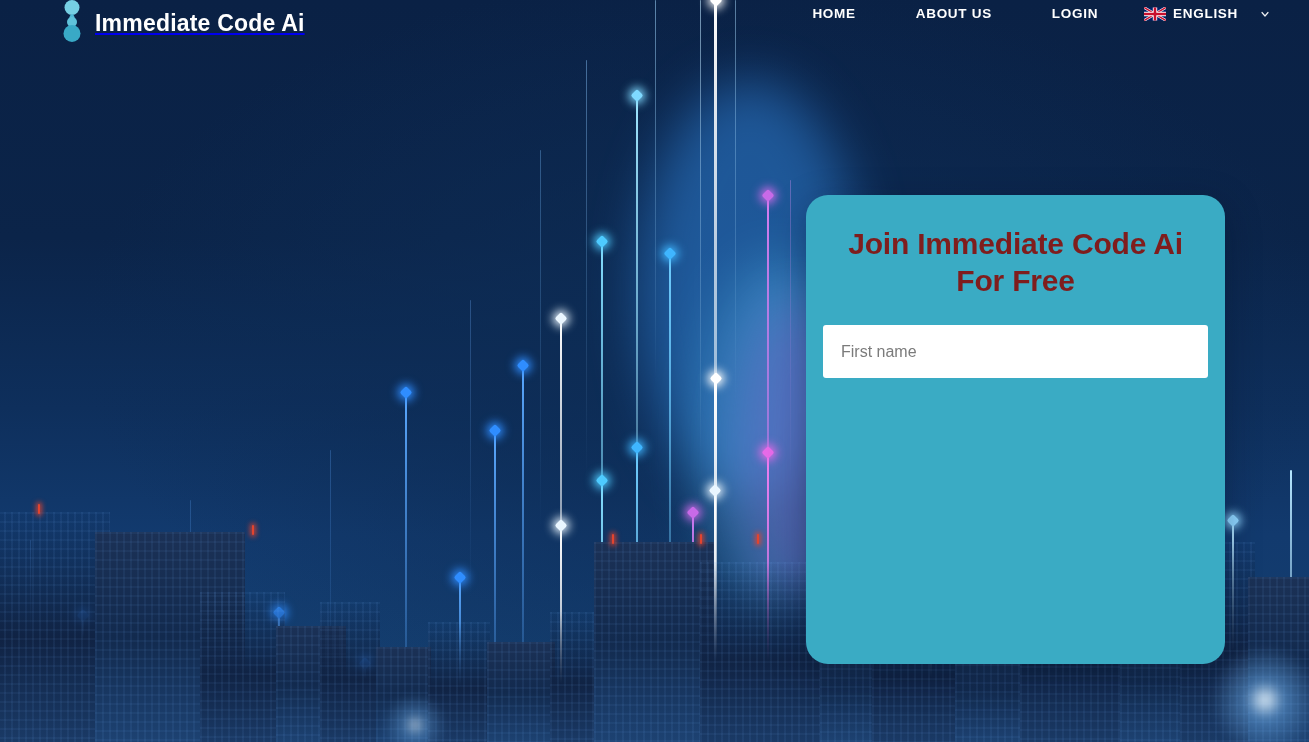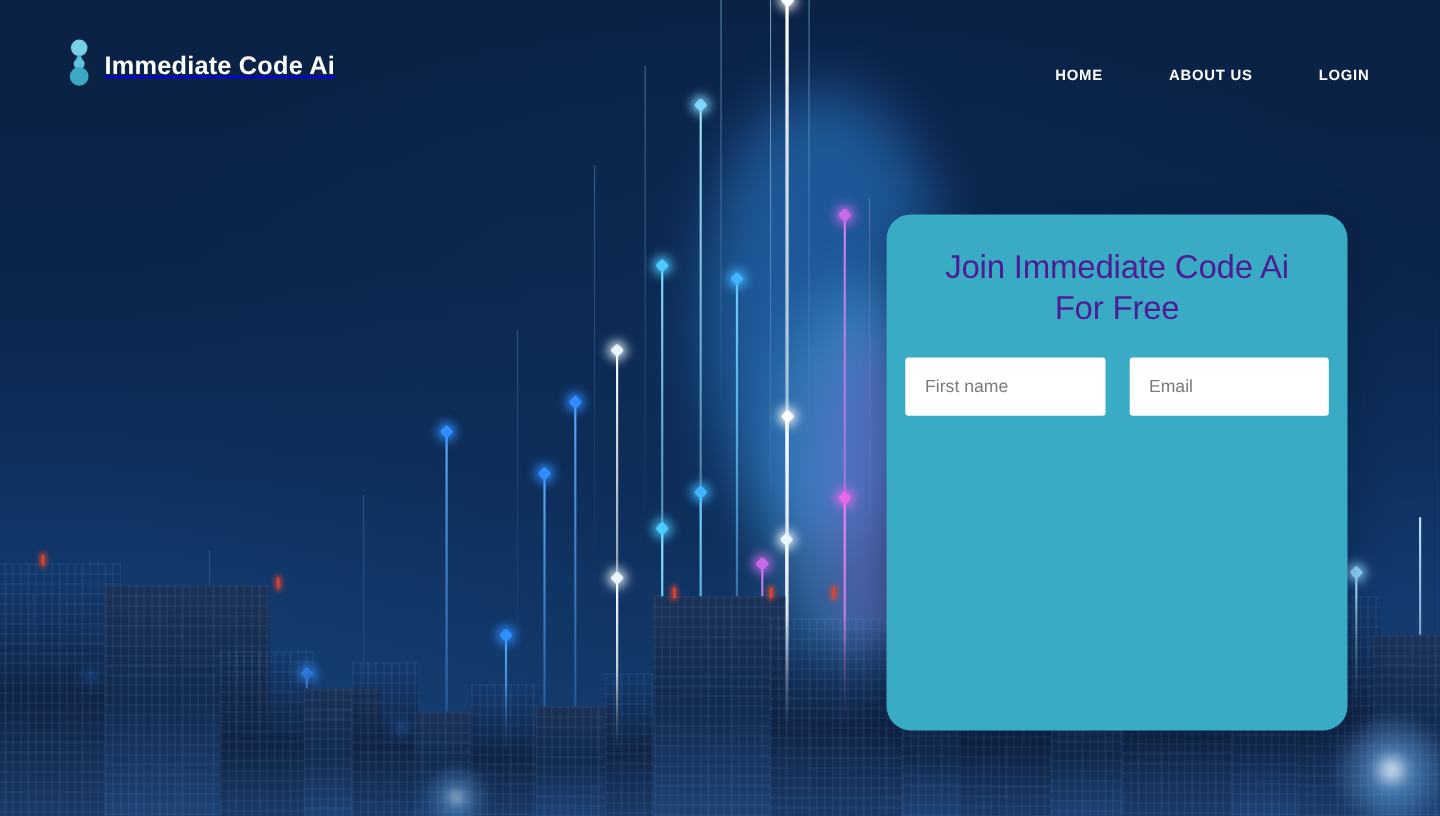--- a/index.html
+++ b/index.html
@@ -80,21 +80,21 @@
     width:120px; height:120px;
     border-radius:50%;
     background:radial-gradient(circle, rgba(230,245,255,.95) 0%, rgba(120,190,255,.45) 22%, rgba(80,150,230,0) 65%);
     filter:blur(4px);
   }
 
   
   .header {
     position:absolute; top:0; left:0; right:0;
     height:82px;
-    display:flex; align-items:flex-end;
+    display:flex; align-items:flex-start;
     padding:0 34px 0 62px;
     z-index:20;
   }
   .brand { display:flex; align-items:center; gap:13px; }
   .brand-mark {
     position:relative;
     width:20px; height:46px;
   }
   .brand-mark i { position:absolute; display:block; border-radius:50%; left:50%; transform:translateX(-50%); }
   .dot-top  { top:0;   width:15px; height:15px; background:#76cfe3; }
@@ -158,23 +158,23 @@
     position:absolute;
     left:806px; top:195px;
     width:419px; height:469px;
     background:#3aabc4;
     border-radius:22px;
     z-index:16;
     box-shadow:0 10px 34px rgba(3,18,40,.35);
     padding:31px 17px 0 17px;
   }
   .card-title {
-    color:#4c1d95;
+    color:#7f1d1d;
     font-size:30px;
-    font-weight:normal;
+    font-weight:bold;
     line-height:1.22;
     text-align:center;
     letter-spacing:-.2px;
     padding:0 14px;
   }
   .form { margin-top:26px; display:flex; gap:22px; }
   .field {
     width:100%;
     height:53px;
     background:#ffffff;
@@ -296,26 +296,38 @@
         <i class="dot-bot"></i>
       </span>
       <span class="brand-name">Immediate Code Ai</span>
     </a>
 
     <nav class="nav">
       <span class="nav-item">HOME</span>
       <span class="nav-item">ABOUT US</span>
       <span class="nav-item">LOGIN</span>
 
+      <span class="lang">
+        <svg class="flag" viewBox="0 0 60 36">
+          <rect width="60" height="36" fill="#012169"></rect>
+          <path d="M0,0 L60,36 M60,0 L0,36" stroke="#ffffff" stroke-width="7"></path>
+          <path d="M0,0 L60,36 M60,0 L0,36" stroke="#C8102E" stroke-width="4"></path>
+          <path d="M30,0 V36 M0,18 H60" stroke="#ffffff" stroke-width="12"></path>
+          <path d="M30,0 V36 M0,18 H60" stroke="#C8102E" stroke-width="7"></path>
+        </svg>
+        <span class="lang-label">ENGLISH</span>
+        <svg class="chev" viewBox="0 0 24 24" fill="none" stroke="#ffffff" stroke-width="2.4" stroke-linecap="round" stroke-linejoin="round">
+          <polyline points="6 9 12 16 18 9"></polyline>
+        </svg>
+      </span>
     </nav>
   </header>
 
 
   <section class="card">
     <h2 class="card-title">Join Immediate Code Ai For Free</h2>
 
     <form class="form">
       <input class="field" type="text" placeholder="First name" style="">
-      <input class="field" type="email" placeholder="Email" style="">
     </form>
   </section>
 
 </div>
 
 </body></html>

